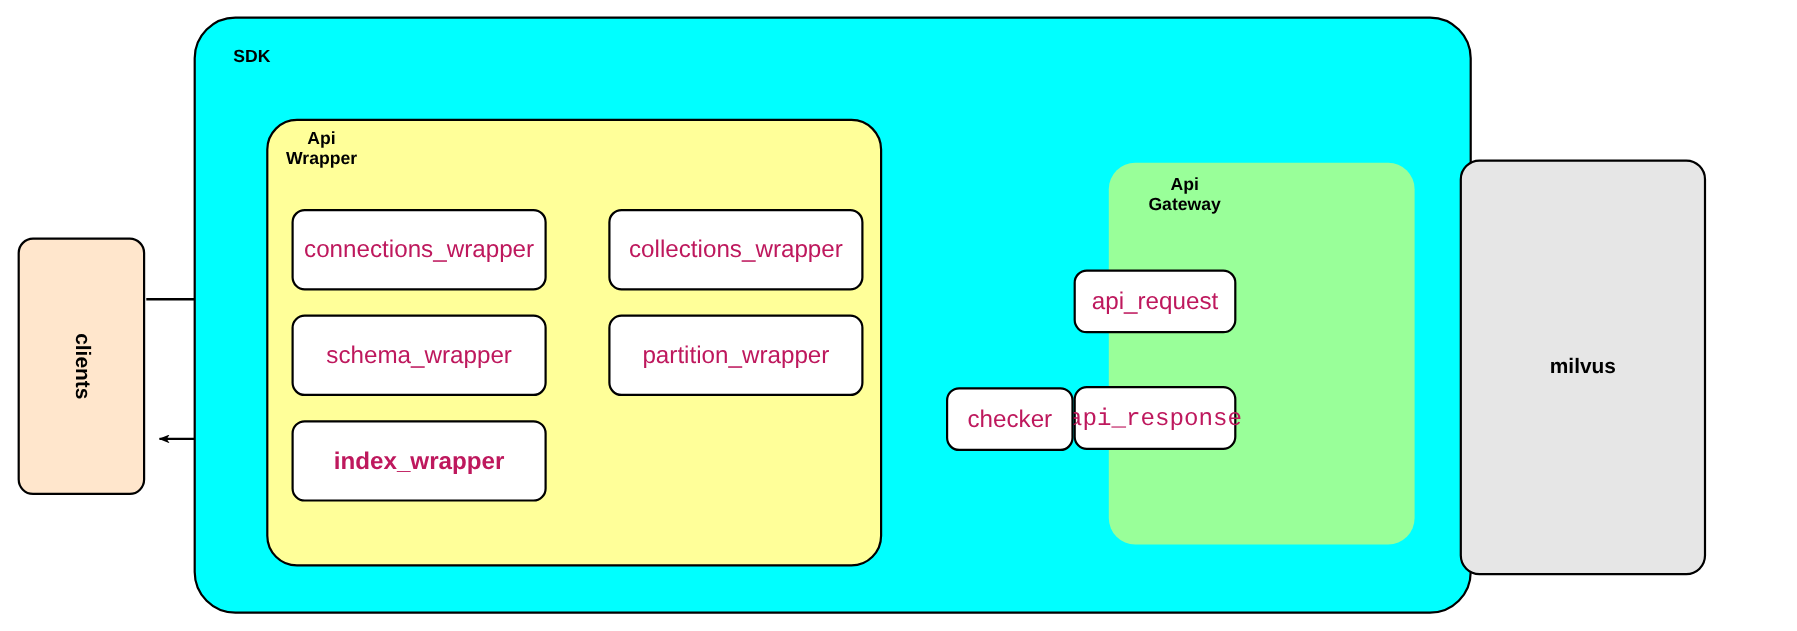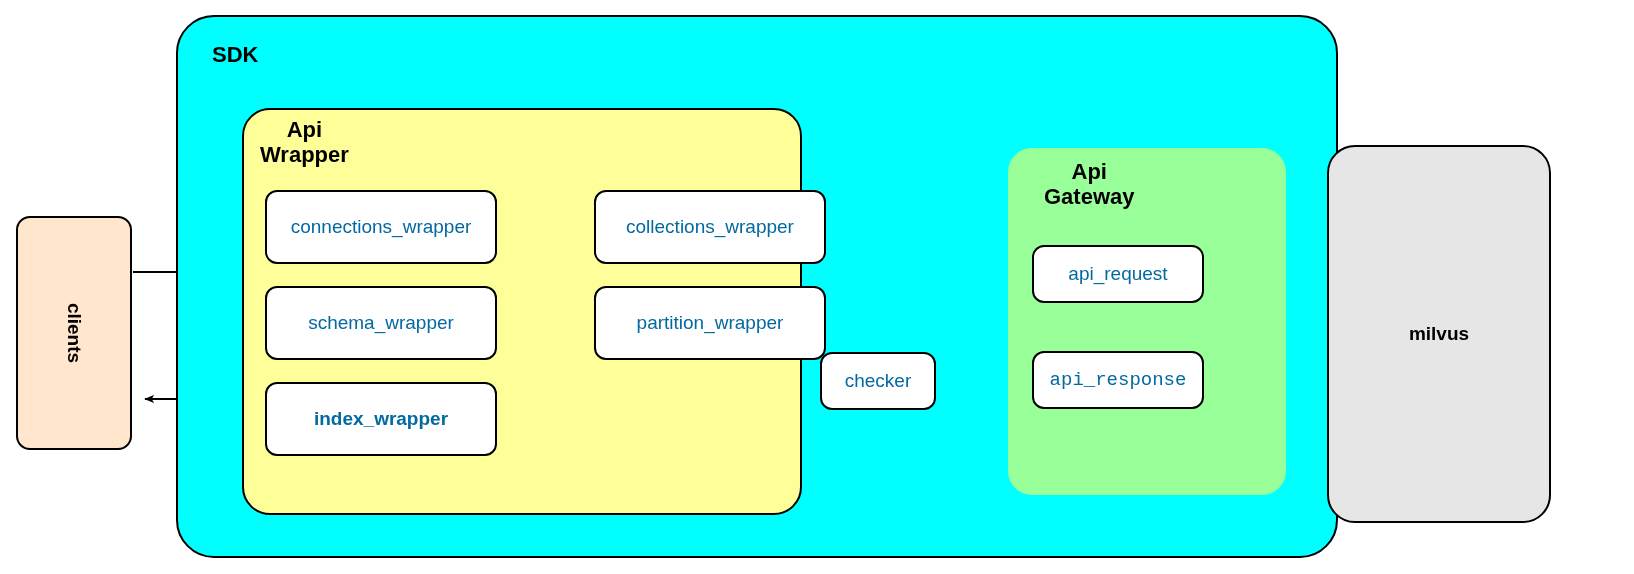--- a/index.html
+++ b/index.html
@@ -57,55 +57,55 @@
     background: #99ff99;
     border: none;
     border-radius: 24px;
     display: block;
   }
 
   
   .container-title {
     position: absolute;
     font-weight: bold;
-    font-size: 22px;
+    font-size: 16px;
     line-height: 1.12;
     color: #000000;
     white-space: pre-line;
     text-align: center;
   }
   .title-sdk  { left: 34px;  top: 26px; }
   .title-wrapper { left: 16px; top: 8px; }
   .title-gateway { left: 36px; top: 12px; }
 
   
   .leaf {
     background: #ffffff;
     border: 2px solid #000000;
     border-radius: 12px;
-    font-size: 19px;
-    color: #0369a1;
+    font-size: 22px;
+    color: #be185d;
   }
 
   
   .leaf-c1 { left: 265px; }
-  .leaf-c2 { left: 553px; margin-left: 41px; }
+  .leaf-c2 { left: 553px; }
   .leaf-r1 { top: 190px; }
   .leaf-r2 { top: 286px; }
   .leaf-r3 { top: 382px; font-weight: bold; }
   .leaf-w  { width: 232px; height: 74px; }
 
   
-  .leaf-api { left: 1032px; width: 172px; height: 58px; }
+  .leaf-api { left: 976px; width: 148px; height: 58px; }
   .api-req  { top: 245px; }
   .api-res  { top: 351px; font-family: Liberation Mono, monospace; }
 
   
   .leaf-checker {
-    left: 820px;
+    left: 860px;
     top: 352px;
     width: 116px;
     height: 58px;
   }
 
   
   .box-clients {
     left: 16px;
     top: 216px;
     width: 116px;
@@ -120,21 +120,21 @@
     transform: rotate(90deg);
     white-space: nowrap;
   }
   .box-milvus {
     left: 1327px;
     top: 145px;
     width: 224px;
     height: 378px;
     background: #e6e6e6;
     border: 2px solid #000000;
-    border-radius: 28px;
+    border-radius: 18px;
     font-weight: bold;
     font-size: 19px;
   }
 
   
   .edge-layer {
     position: absolute;
     left: 0; top: 0;
     width: 1634px;
     height: 574px;

